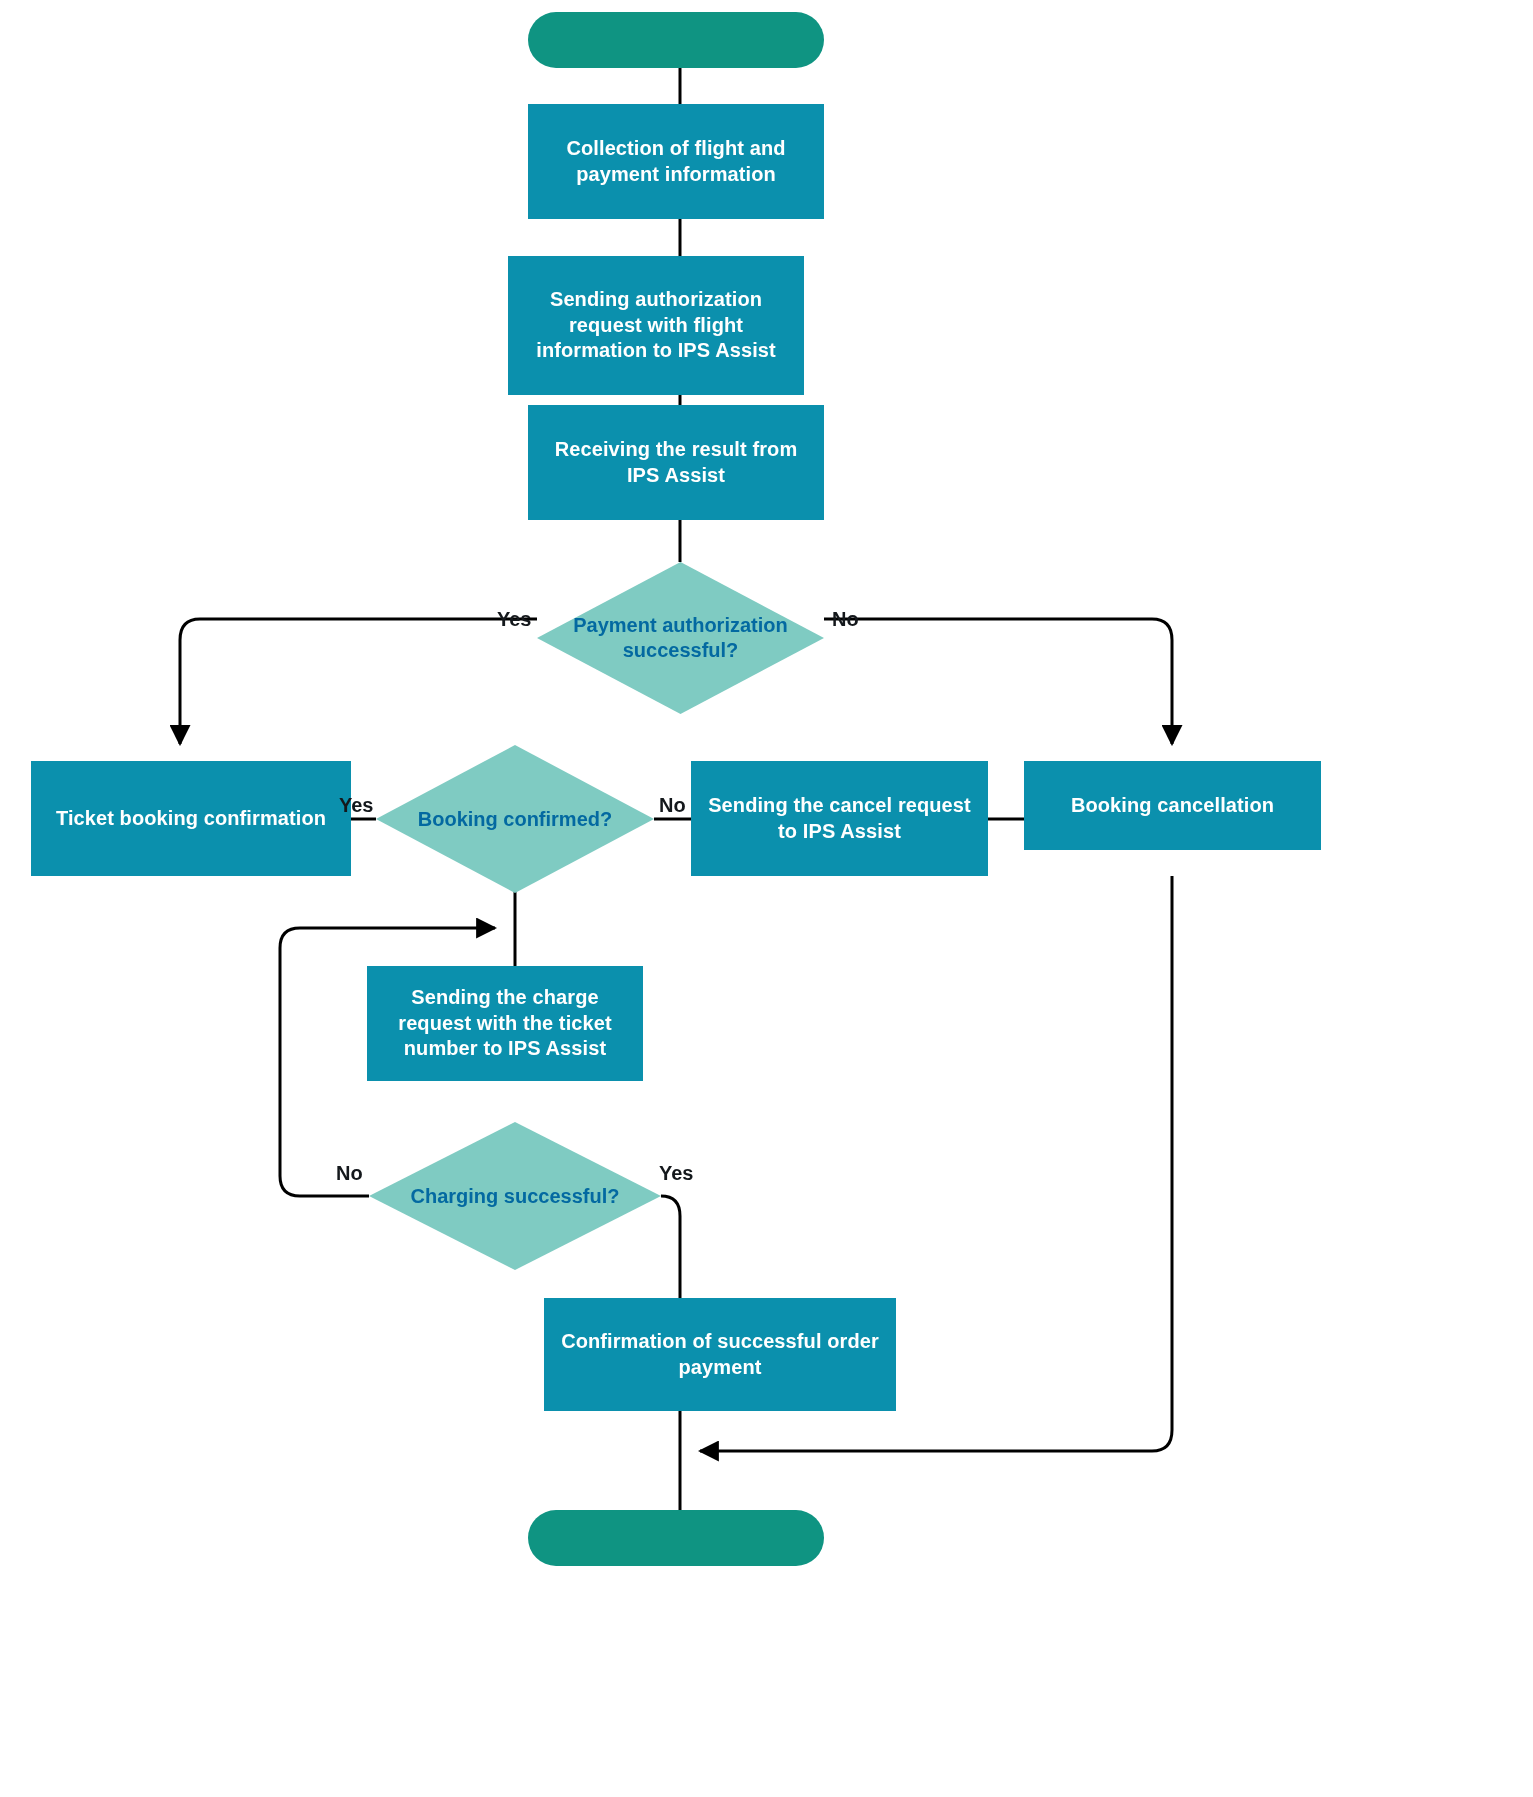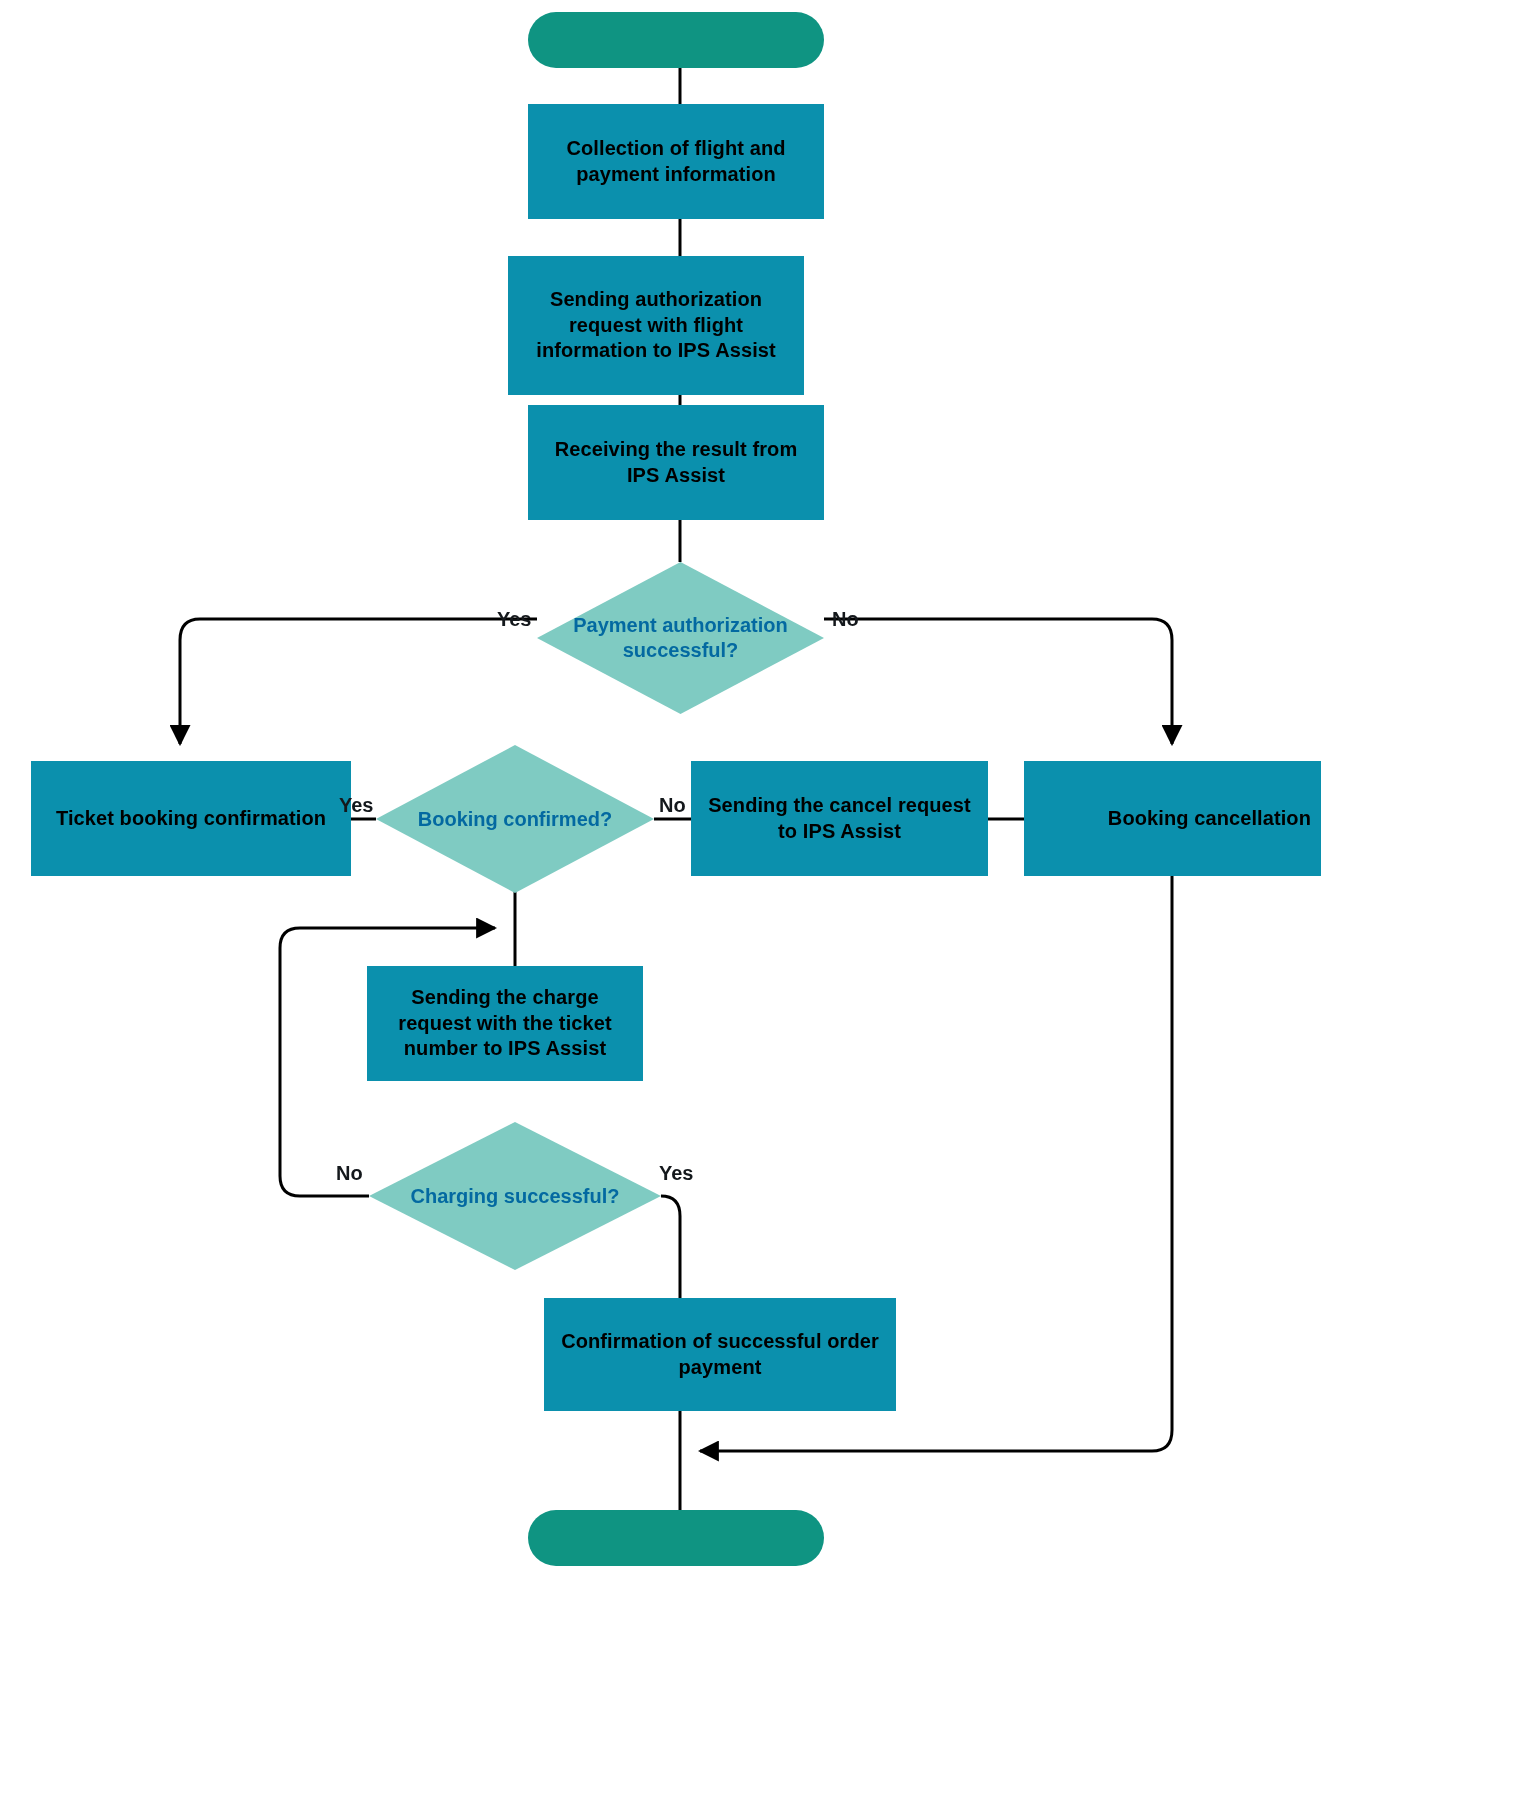--- a/index.html
+++ b/index.html
@@ -28,21 +28,21 @@
   .node {
     position: absolute;
     display: flex;
     align-items: center;
     justify-content: center;
     box-sizing: border-box;
     text-align: center;
   }
   .process {
     background: #0b90ad;
-    color: #000000;
+    color: #ffffff;
     font-weight: bold;
     font-size: 20px;
     line-height: 1.28;
     letter-spacing: 0.1px;
     padding: 6px 10px;
   }
   .terminator {
     background: #0f9482;
     border-radius: 999px;
   }
@@ -157,21 +157,21 @@
     <div class="decision-shape"></div>
     <div class="decision-label">Booking confirmed?</div>
   </div>
   <div class="edge-label" style="left:339px; top:794px;">Yes</div>
   <div class="edge-label" style="left:659px; top:794px;">No</div>
 
   <div class="node process" style="left:691px; top:761px; width:297px; height:115px;">
     <span>Sending the cancel request to IPS Assist</span>
   </div>
 
-  <div class="node process" style="left:1024px; top:761px; width:297px; height:115px;justify-content:flex-end;">
+  <div class="node process" style="left:1024px; top:761px; width:297px; height:89px;">
     <span>Booking cancellation</span>
   </div>
 
   <div class="node process" style="left:367px; top:966px; width:276px; height:115px;">
     <span>Sending the charge request with the ticket number to IPS Assist</span>
   </div>
 
   <div class="decision-wrap" style="left:369px; top:1122px; width:292px; height:148px;">
     <div class="decision-shape"></div>
     <div class="decision-label">Charging successful?</div>

